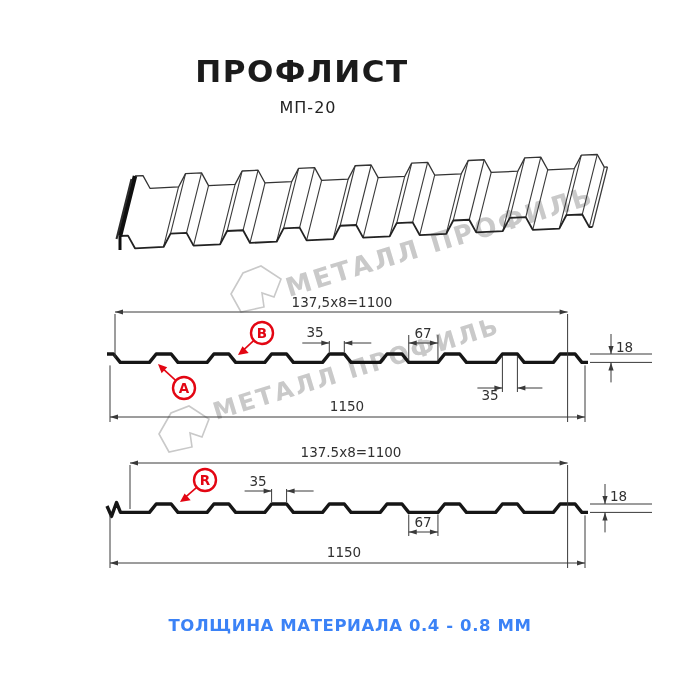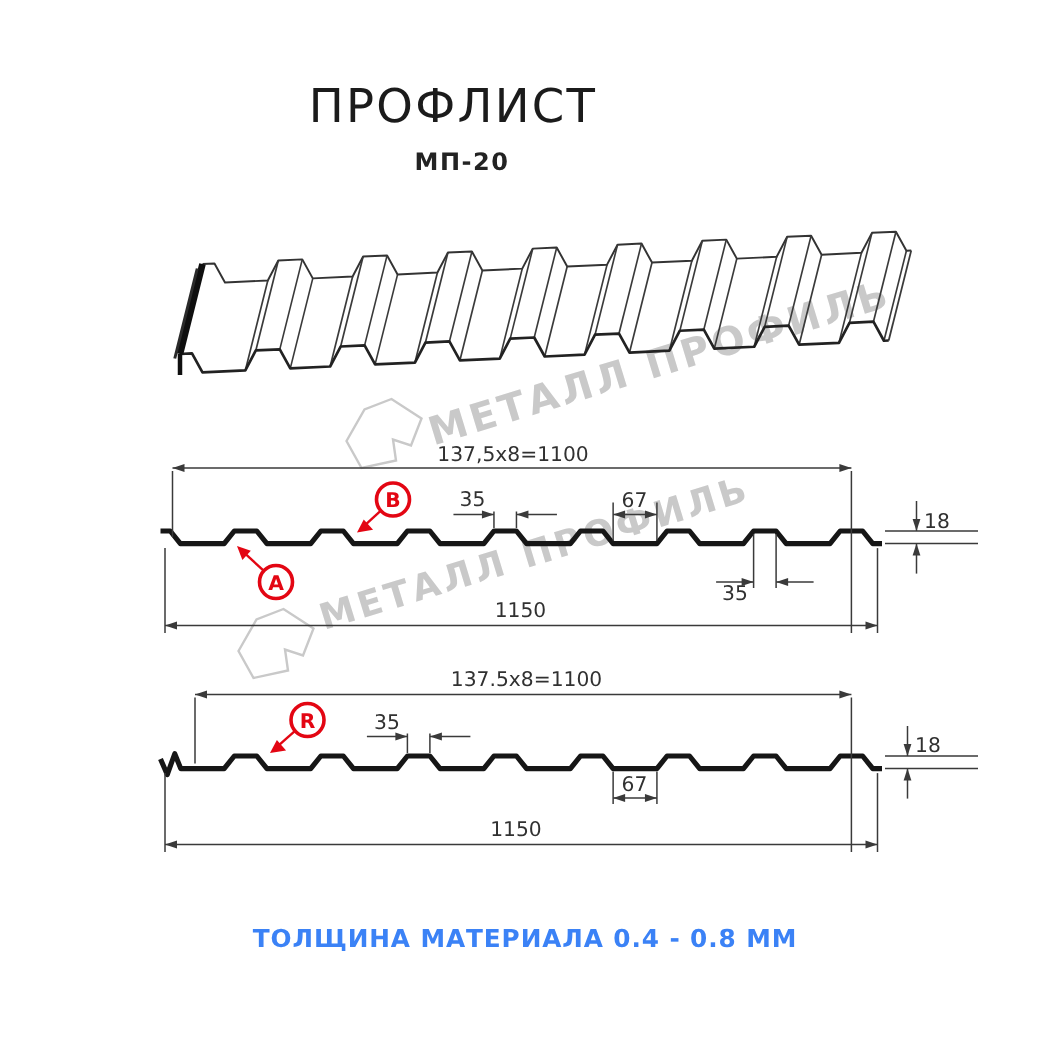--- a/index.html
+++ b/index.html
@@ -2,25 +2,25 @@
 <html><head>
 <meta charset="utf-8">
 <style>
   html,body{margin:0;padding:0;}
   body{
     width:700px;height:700px;position:relative;background:#ffffff;overflow:hidden;
     font-family:"DejaVu Sans","Liberation Sans",sans-serif;
   }
   .hdr-title{
     position:absolute;top:53px;left:0;width:604px;text-align:center;
-    font-size:31px;font-weight:400;letter-spacing:1.5px;color:#1b1b1b;
+    font-size:31px;font-weight:700;letter-spacing:1.5px;color:#1b1b1b;
   }
   .hdr-sub{
     position:absolute;top:98px;left:0;width:616px;text-align:center;
-    font-size:16px;font-weight:700;letter-spacing:1px;color:#232323;
+    font-size:16px;font-weight:400;letter-spacing:1px;color:#232323;
   }
   .ftr{
     position:absolute;top:616px;left:0;width:700px;text-align:center;
     font-size:16.5px;font-weight:600;letter-spacing:0.6px;color:#3b82f6;
   }
   svg{position:absolute;left:0;top:0;}
   .dimtxt{font-size:13.5px;fill:#313131;font-family:"DejaVu Sans","Liberation Sans",sans-serif;}
   .redtxt{font-size:13.5px;font-weight:bold;fill:#e30613;font-family:"DejaVu Sans","Liberation Sans",sans-serif;}
   .wmtxt{font-weight:bold;fill:#c9c9c9;letter-spacing:2.5px;font-family:"DejaVu Sans","Liberation Sans",sans-serif;}
 </style>

